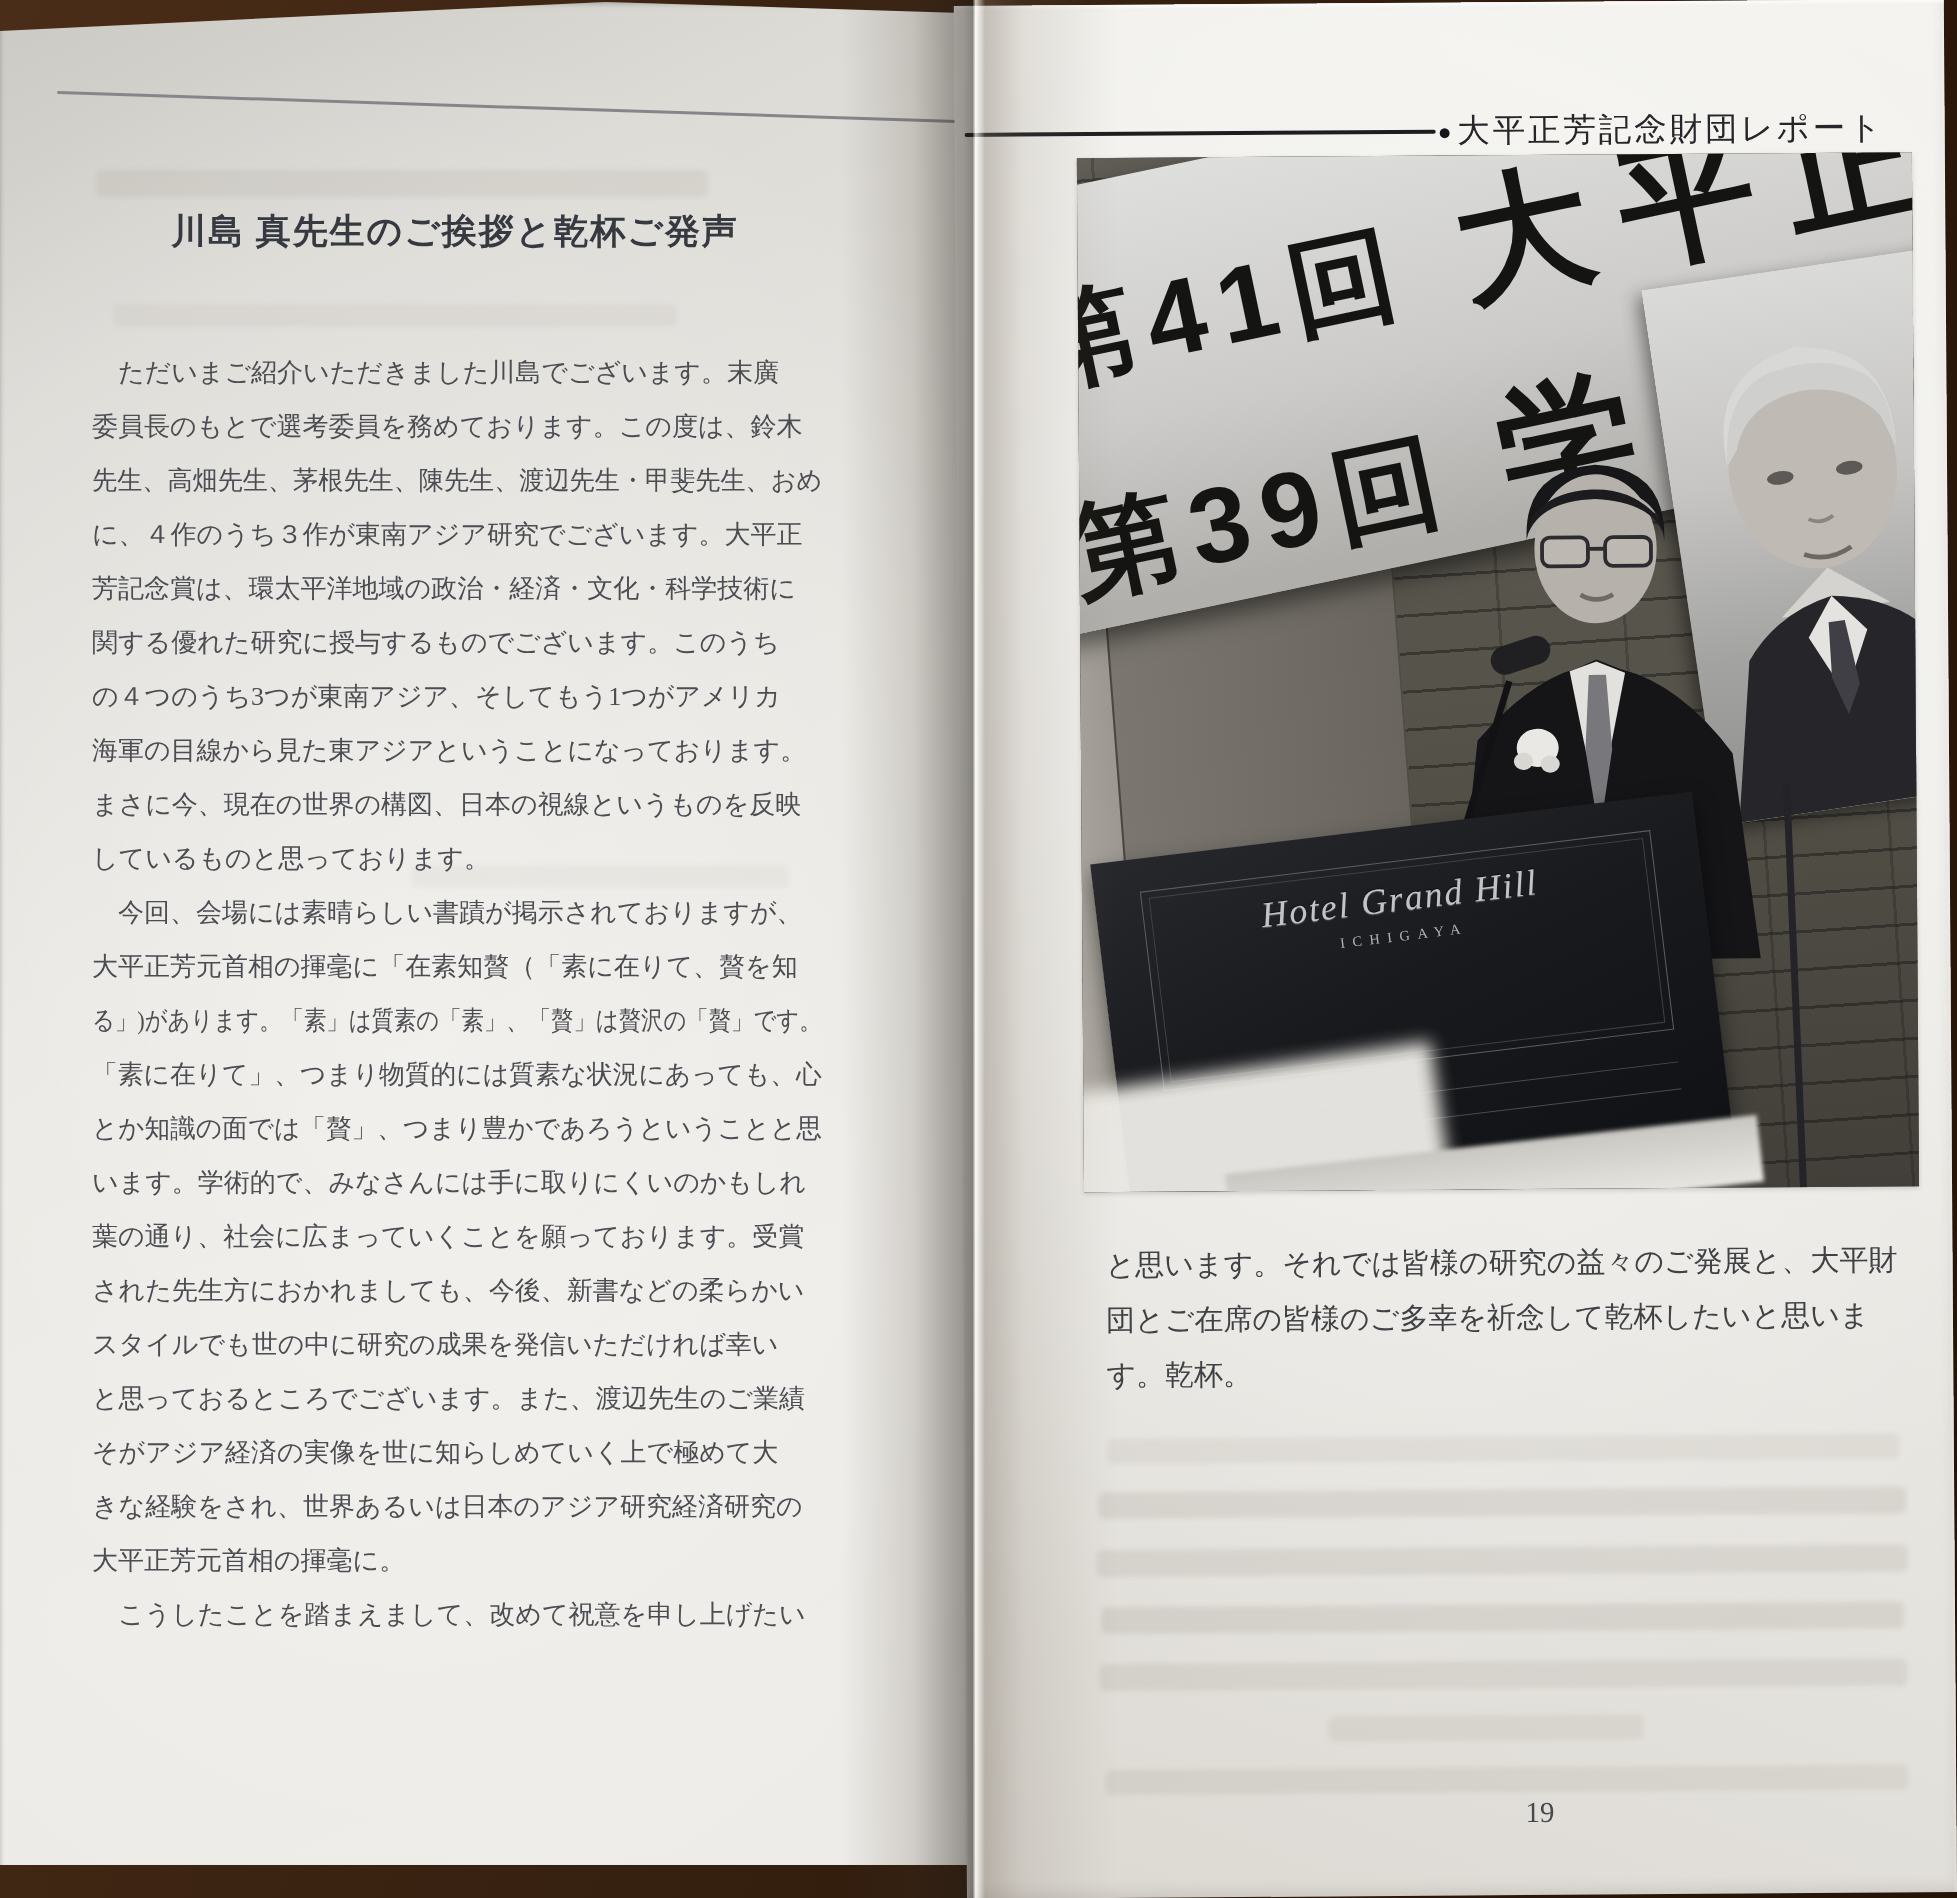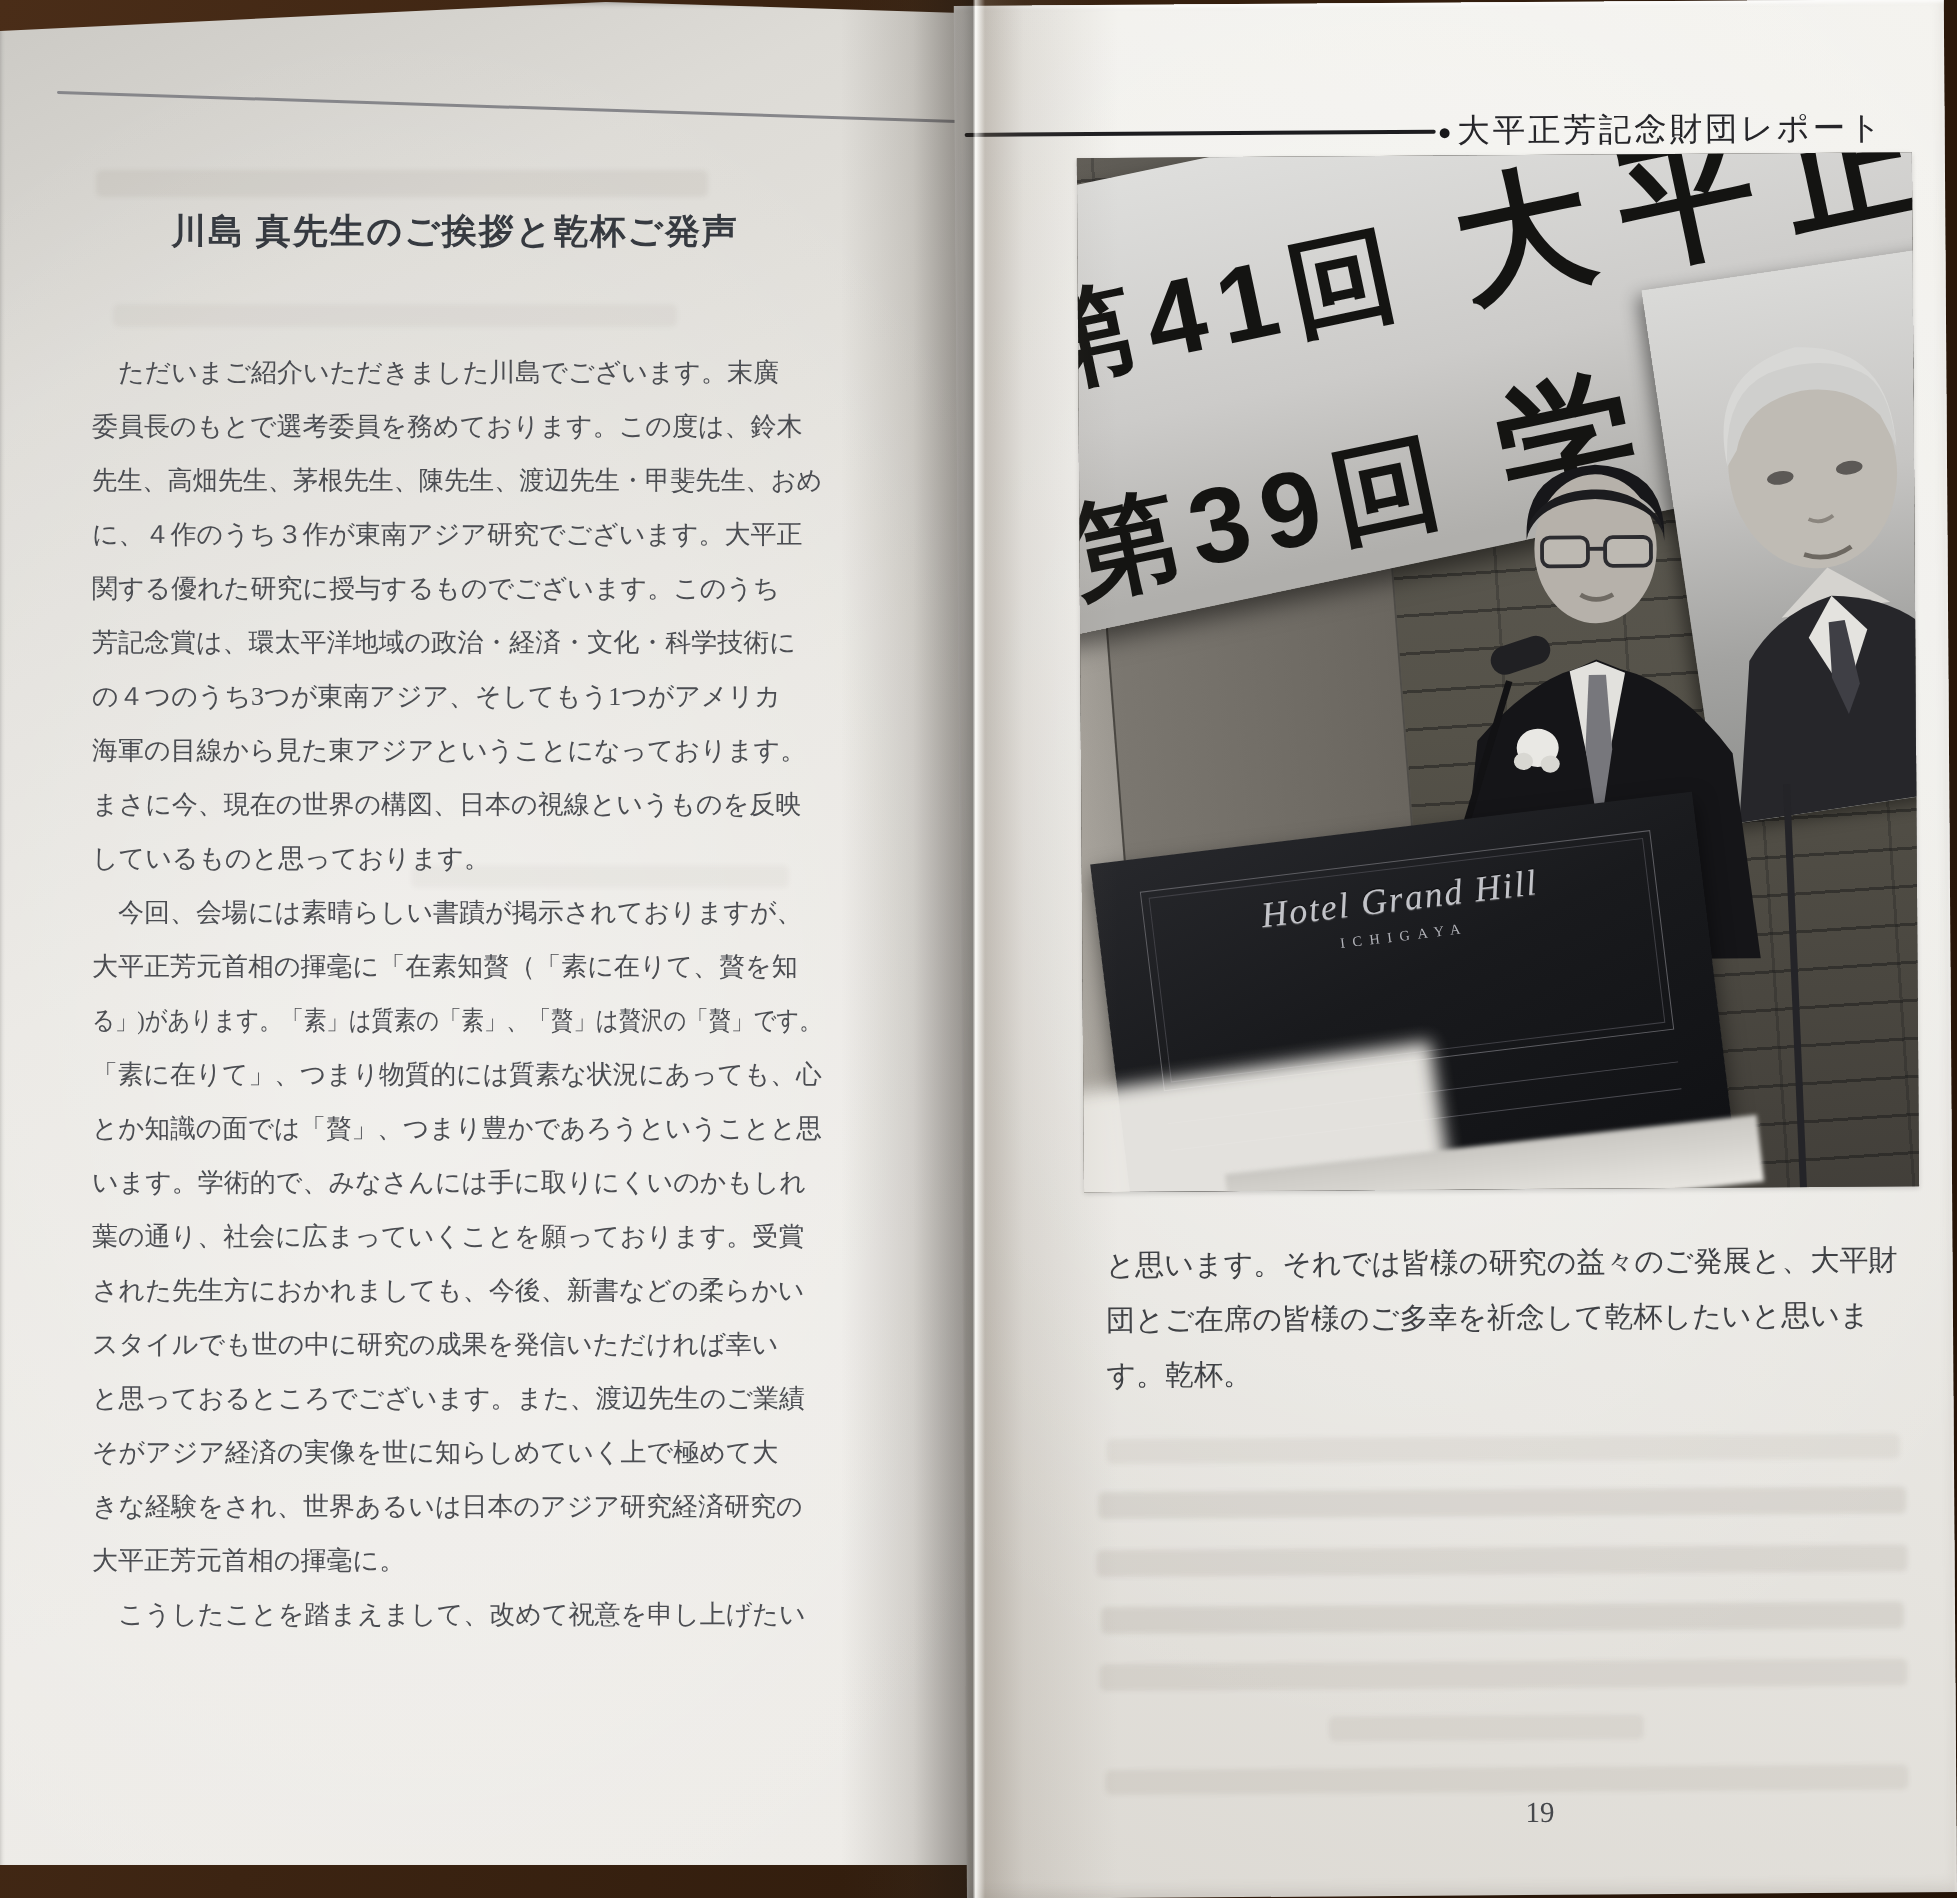--- a/index.html
+++ b/index.html
@@ -128,22 +128,22 @@
     <div class="ghost" style="left:113px;top:304px;width:564px;height:23px;opacity:.38"></div>
     <div class="ghost" style="left:411px;top:865px;width:378px;height:23px;opacity:.3"></div>
 
     <div class="heading">川島 真先生のご挨拶と乾杯ご発声</div>
 
     <div class="left-body">
       <div class="jline indent" style="letter-spacing: 0px;">ただいまご紹介いただきました川島でございます。末廣</div>
       <div class="jline" style="letter-spacing: 0px;">委員長のもとで選考委員を務めております。この度は、鈴木</div>
       <div class="jline" style="letter-spacing: 0px; transform-origin: 0px 50%; transform: scaleX(0.966837);">先生、高畑先生、茅根先生、陳先生、渡辺先生・甲斐先生、おめ</div>
       <div class="jline" style="letter-spacing: 0px;">に、４作のうち３作が東南アジア研究でございます。大平正</div>
+      <div class="jline" style="letter-spacing: 0px;">芳記念賞は、環太平洋地域の政治・経済・文化・科学技術に</div>
       <div class="jline" style="letter-spacing: 0px;">関する優れた研究に授与するものでございます。このうち</div>
-      <div class="jline" style="letter-spacing: 0px;">芳記念賞は、環太平洋地域の政治・経済・文化・科学技術に</div>
       <div class="jline" style="letter-spacing: 0px;">の４つのうち3つが東南アジア、そしてもう1つがアメリカ</div>
       <div class="jline" style="letter-spacing: 0px;">海軍の目線から見た東アジアということになっております。</div>
       <div class="jline" style="letter-spacing: 0px;">まさに今、現在の世界の構図、日本の視線というものを反映</div>
       <div class="jline nojust" style="letter-spacing: 0px;">しているものと思っております。</div>
       <div class="jline indent" style="letter-spacing: 0px;">今回、会場には素晴らしい書蹟が掲示されておりますが、</div>
       <div class="jline" style="letter-spacing: 0px;">大平正芳元首相の揮毫に「在素知贅（「素に在りて、贅を知</div>
       <div class="jline" style="letter-spacing: 0px; transform-origin: 0px 50%; transform: scaleX(0.860386);">る」)があります。「素」は質素の「素」、「贅」は贅沢の「贅」です。</div>
       <div class="jline" style="letter-spacing: 0px; transform-origin: 0px 50%; transform: scaleX(0.99085);">「素に在りて」、つまり物質的には質素な状況にあっても、心</div>
       <div class="jline" style="letter-spacing: 0px; transform-origin: 0px 50%; transform: scaleX(0.986979);">とか知識の面では「贅」、つまり豊かであろうということと思</div>
       <div class="jline" style="letter-spacing: 0px;">います。学術的で、みなさんには手に取りにくいのかもしれ</div>

